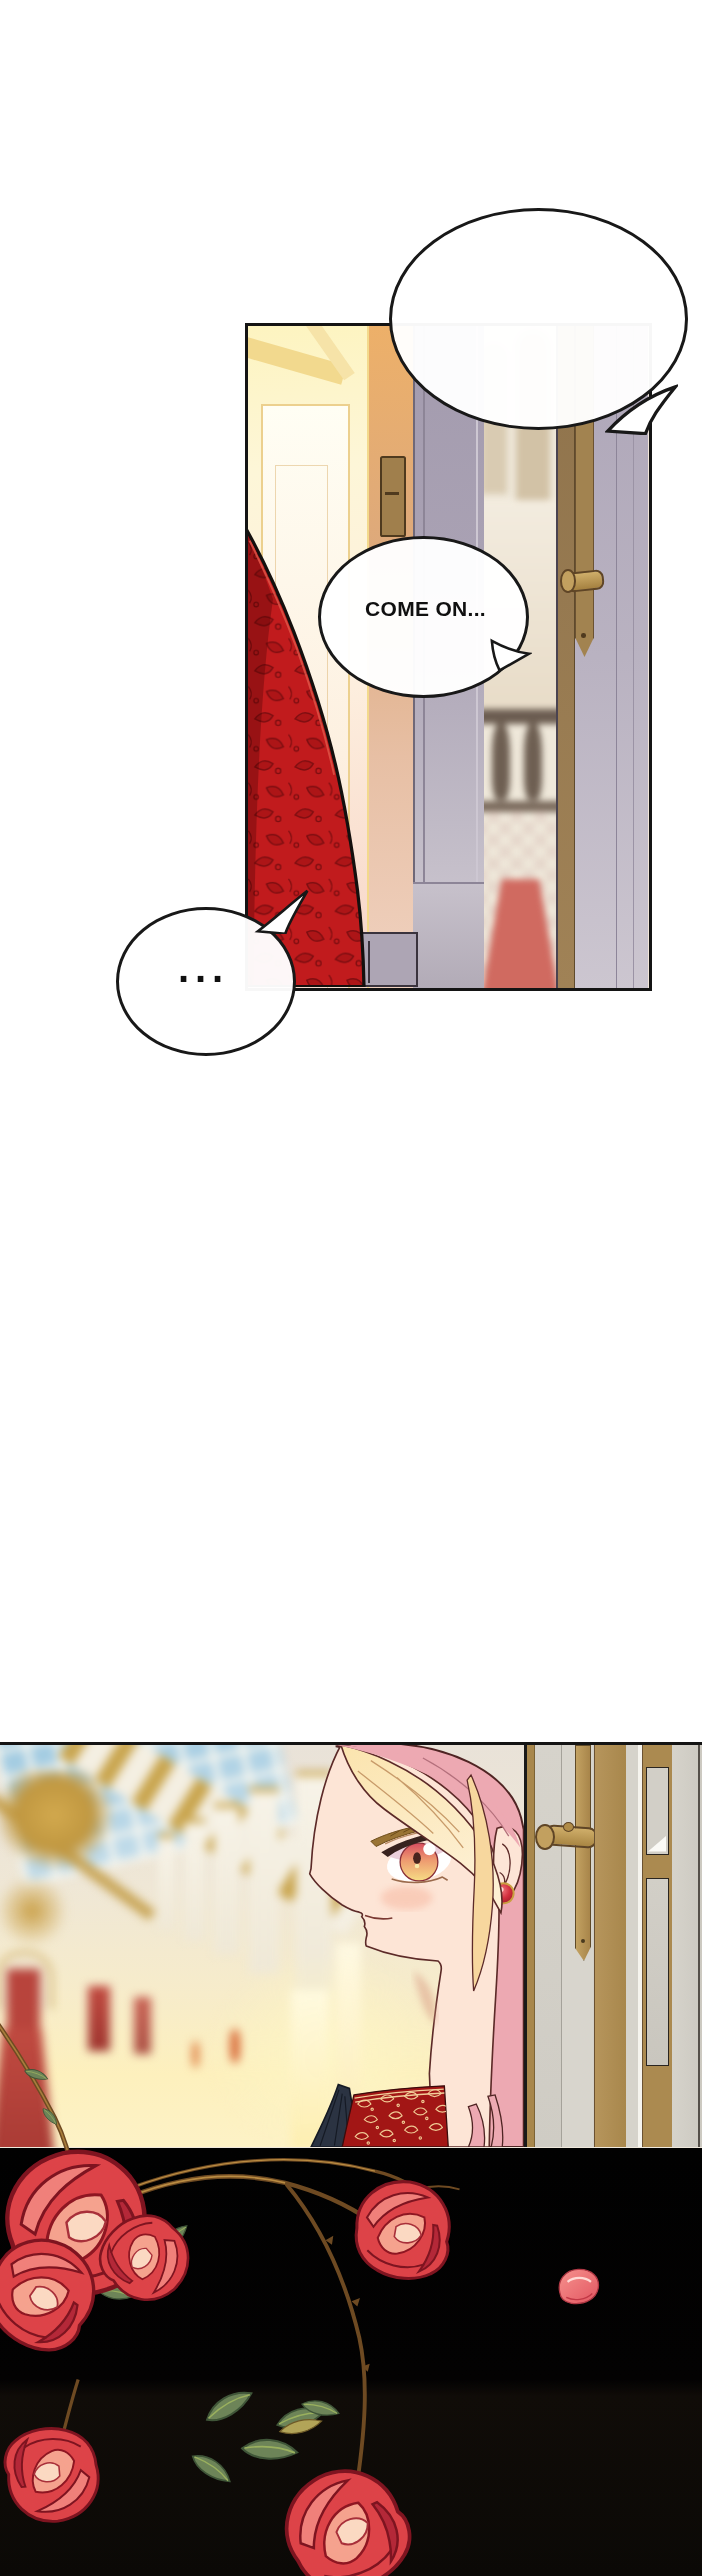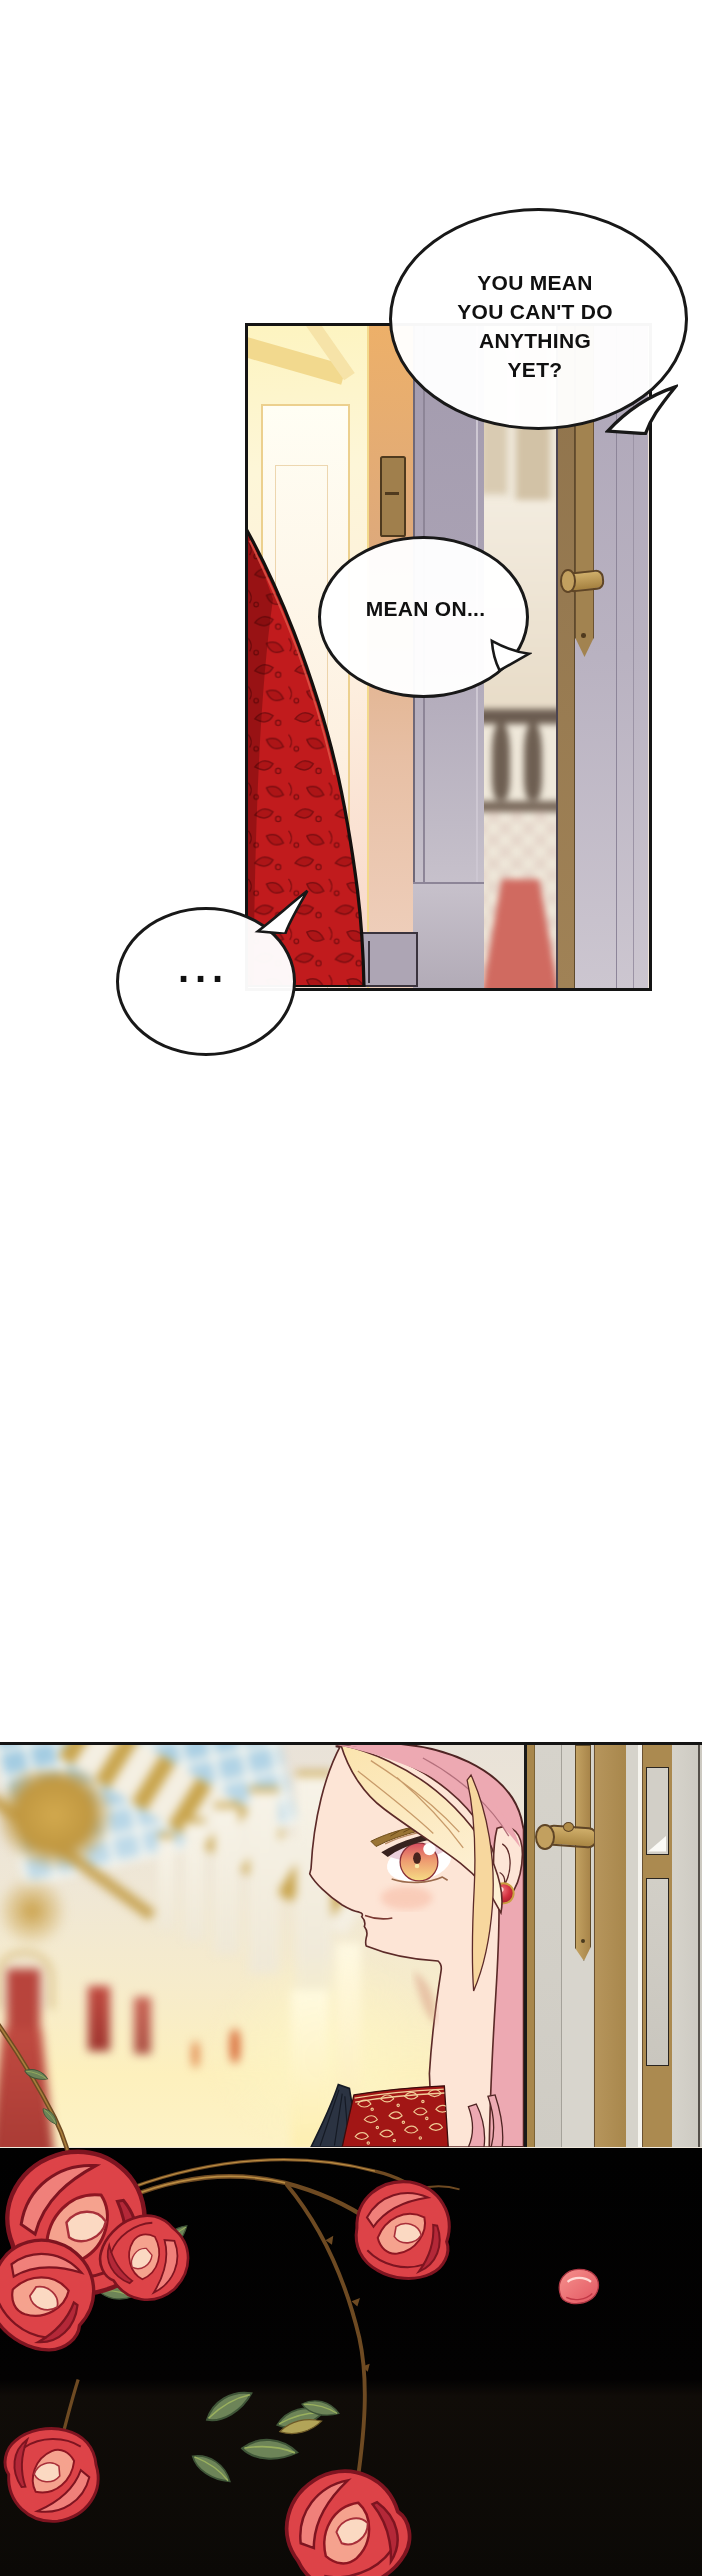--- a/index.html
+++ b/index.html
@@ -199,32 +199,26 @@
       <path d="M-8,300 C22,352 48,408 72,470 C98,538 120,606 136,674 C152,742 162,806 170,868 C176,916 179,964 180,1016 L-8,1016 Z" fill="url(#dam)" stroke="#14100e" stroke-width="5"></path>
       <path d="M-8,300 C10,340 26,378 40,420 C20,560 12,760 10,1016 L-8,1016 Z" fill="rgba(60,0,0,0.30)"></path>
       <path d="M4,330 C30,382 54,436 76,494 C100,560 120,626 134,690" fill="none" stroke="#e0584a" stroke-width="3" opacity="0.8"></path>
     </svg>
   </div>
 
   <div id="b1" class="bubble"></div>
   <svg class="btail" style="left:605px;top:383px;" width="73" height="52" viewBox="0 0 112 80">
     <path d="M4,74 C30,46 66,20 108,6 C82,38 70,56 62,78 Z" fill="#ffffff" stroke="#181818" stroke-width="5"></path>
   </svg>
-  <div id="b1txt" class="btxt">
-    <div>YOU MEAN</div>
-    <div>YOU CAN'T DO</div>
-    <div>ANYTHING</div>
-    <div>YET?</div>
-  </div>
 
   <div id="b2" class="bubble"></div>
   <svg class="btail" style="left:489px;top:637px;" width="43" height="36" viewBox="0 0 66 56">
     <path d="M4,6 C26,18 44,24 62,26 L16,52 C8,36 5,20 4,6 Z" fill="#ffffff" stroke="#181818" stroke-width="4"></path>
   </svg>
-  <div id="b2txt" class="btxt">MEAN ON...</div>
+  <div id="b2txt" class="btxt">COME ON...</div>
 
   <div id="b3" class="bubble"></div>
   <svg class="btail" style="left:254px;top:888px;" width="56" height="46" viewBox="0 0 86 70">
     <path d="M6,66 C30,48 54,26 82,4 C64,36 54,52 48,70 Z" fill="#ffffff" stroke="#181818" stroke-width="4"></path>
   </svg>
   <div id="b3txt" class="btxt">
       <span>...</span>
     </div>
 
   <div id="panel2" class="abs">

